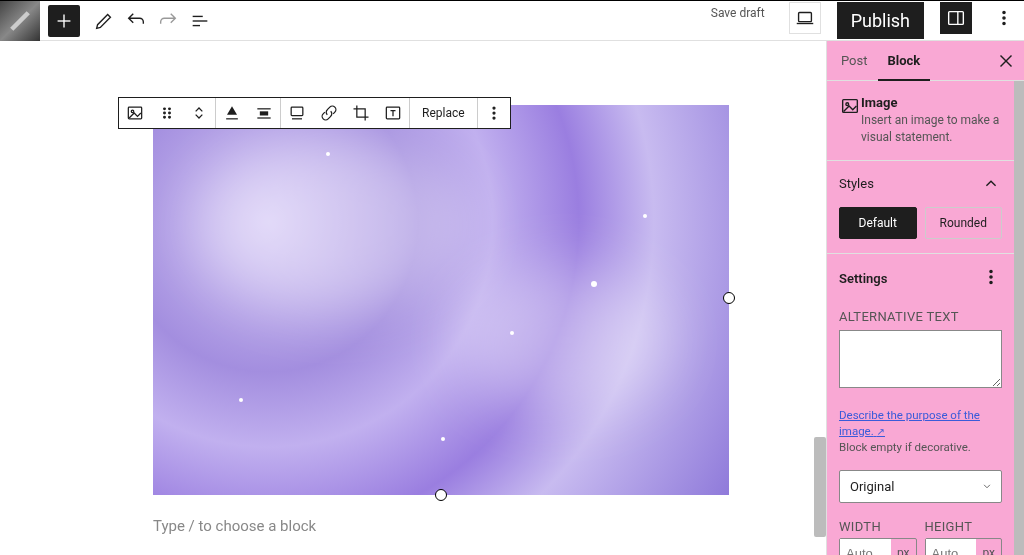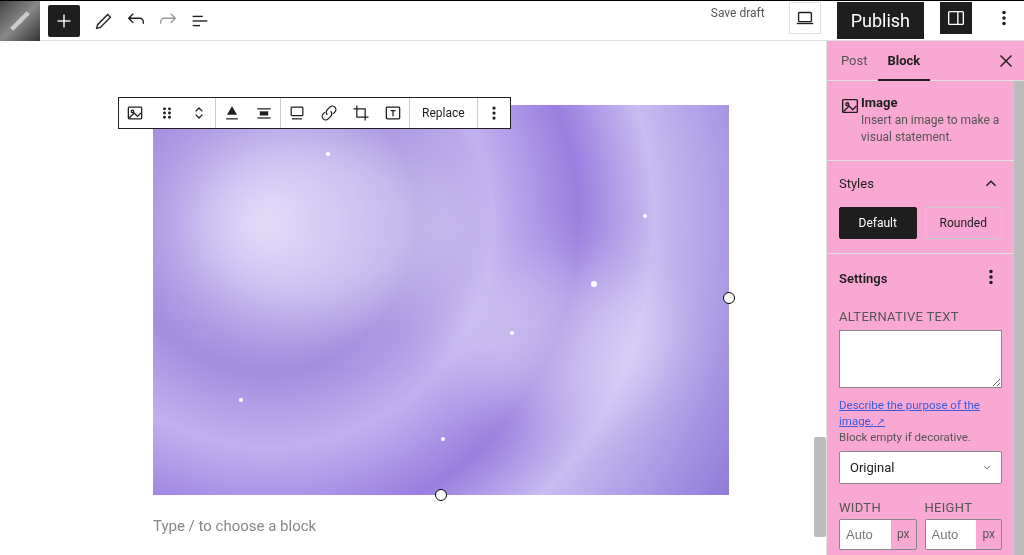--- a/index.html
+++ b/index.html
@@ -71,25 +71,25 @@
   .style-btn { flex: 1; text-align: center; padding: 8px 0; border: 1px solid #ccc; border-radius: 2px; font-size: 12px; cursor: pointer; }
   .style-btn.active { background: #1e1e1e; color: #fff; border-color: #1e1e1e; }
 
   .settings-row { display: flex; align-items: center; justify-content: space-between; padding: 12px; border-top: 1px solid #e0e0e0; }
   .settings-row b { font-size: 13px; font-weight: 600; }
   .dot-menu { cursor:pointer; }
 
   .field-label { font-size: 13px; letter-spacing: 0.3px; text-transform: uppercase; color: #555; padding: 0 12px; margin-top: 6px; }
   .alt-text { margin: 6px 12px 0; }
   .alt-text textarea { width: 100%; height: 58px; resize: vertical; border: 1px solid #888; padding: 6px; font-family: inherit; font-size: 13px; }
-  .alt-help { padding: 6px 12px 0; font-size: 11.5px; color: #555; line-height: 1.4; }
+  .alt-help { padding: 6px 12px 0; font-size: 11.5px; color: #555; line-height: 1.4; margin-top: 10px; }
   .alt-help a { color: #3a5bd9; text-decoration: underline; }
   .ext { font-size:10px; }
 
-  .select-wrap { margin: 6px 12px 0; position: relative; border-radius: 15px; }
+  .select-wrap { margin: 15px 12px 0; position: relative; border-radius: 15px; }
   .select-wrap select, .select-wrap .fakeselect { width: 100%; padding: 8px 10px; border: 1px solid #888; border-radius: 2px; font-size: 13px; background: #fff; appearance: none; }
   .select-wrap .chev { position: absolute; right: 8px; top: 50%; transform: translateY(-50%); pointer-events: none; }
 
   .dim-row { display: flex; gap: 8px; padding: 0 12px; margin-top: 10px; }
   .dim-col { flex: 1; }
   .dim-input { display: flex; border: 1px solid #888; border-radius: 2px; margin-top: 4px; align-items: center; }
   .dim-input input { flex: 1; border: 0; padding: 7px 6px; width: 100%; font-size: 13px; min-width:0; }
   .dim-input input::placeholder { color:#777; }
   .unit { padding: 0 6px; font-size: 12px; color: #555; }
 </style>

